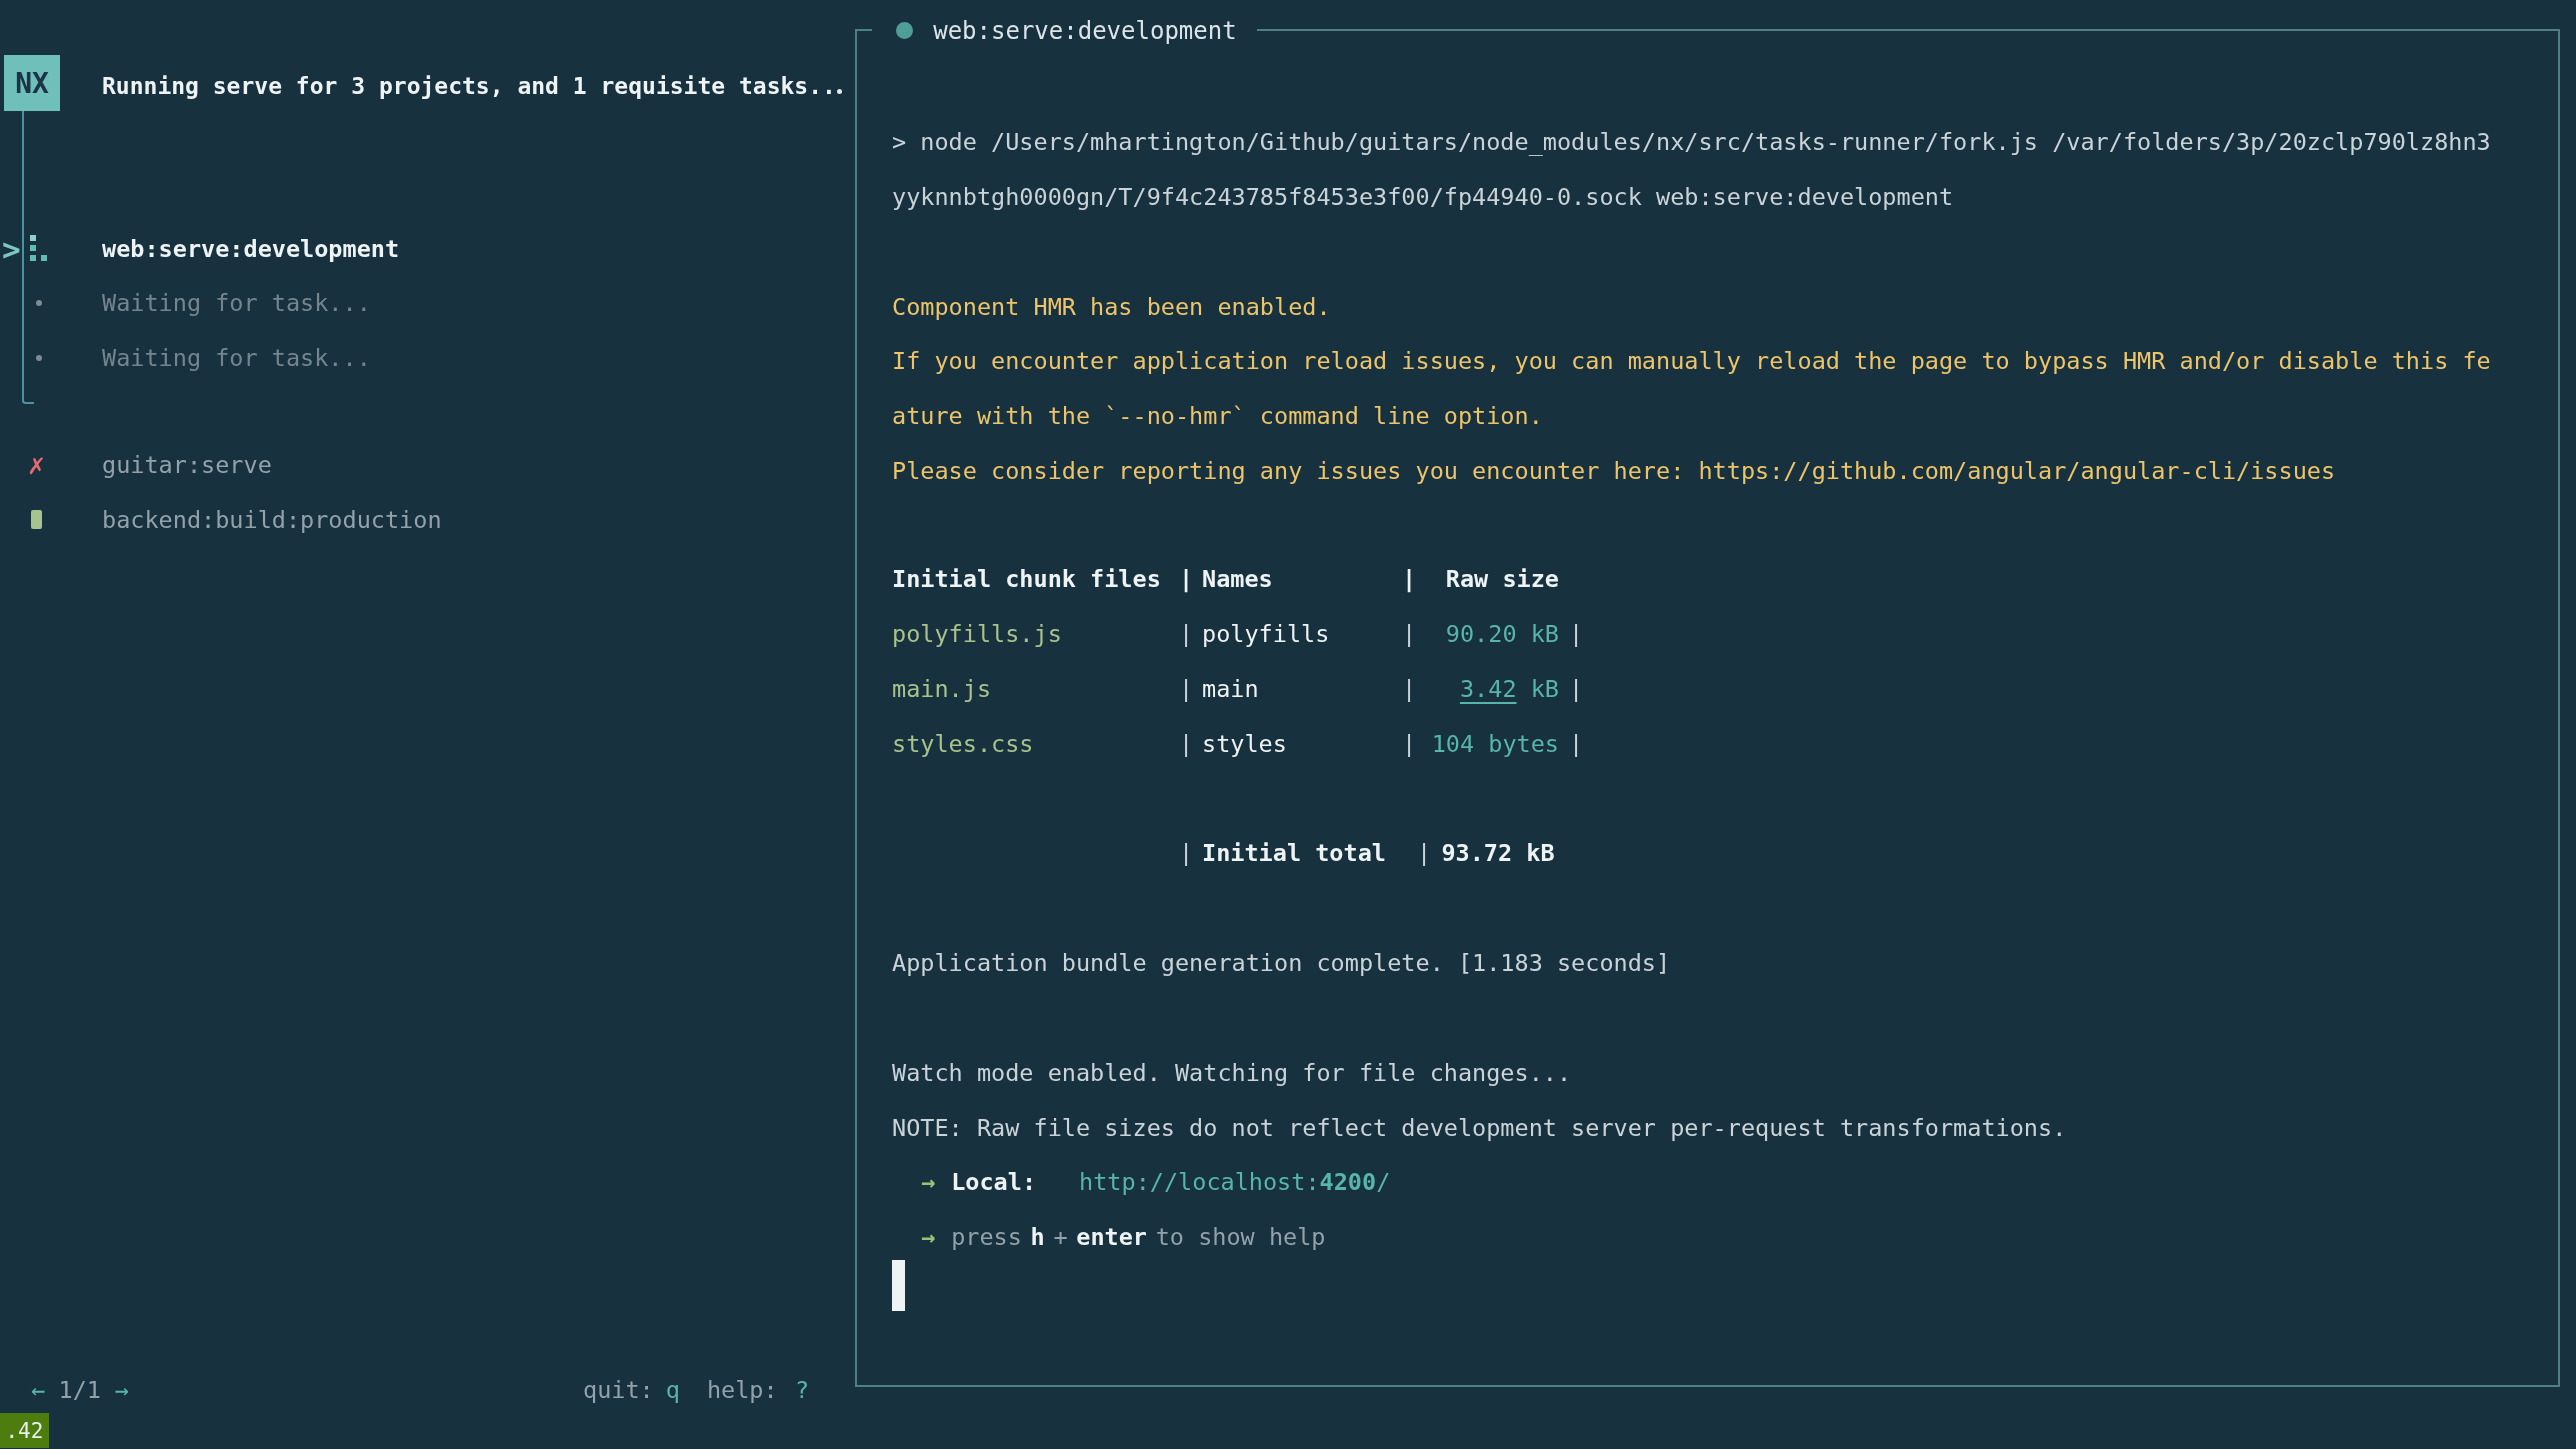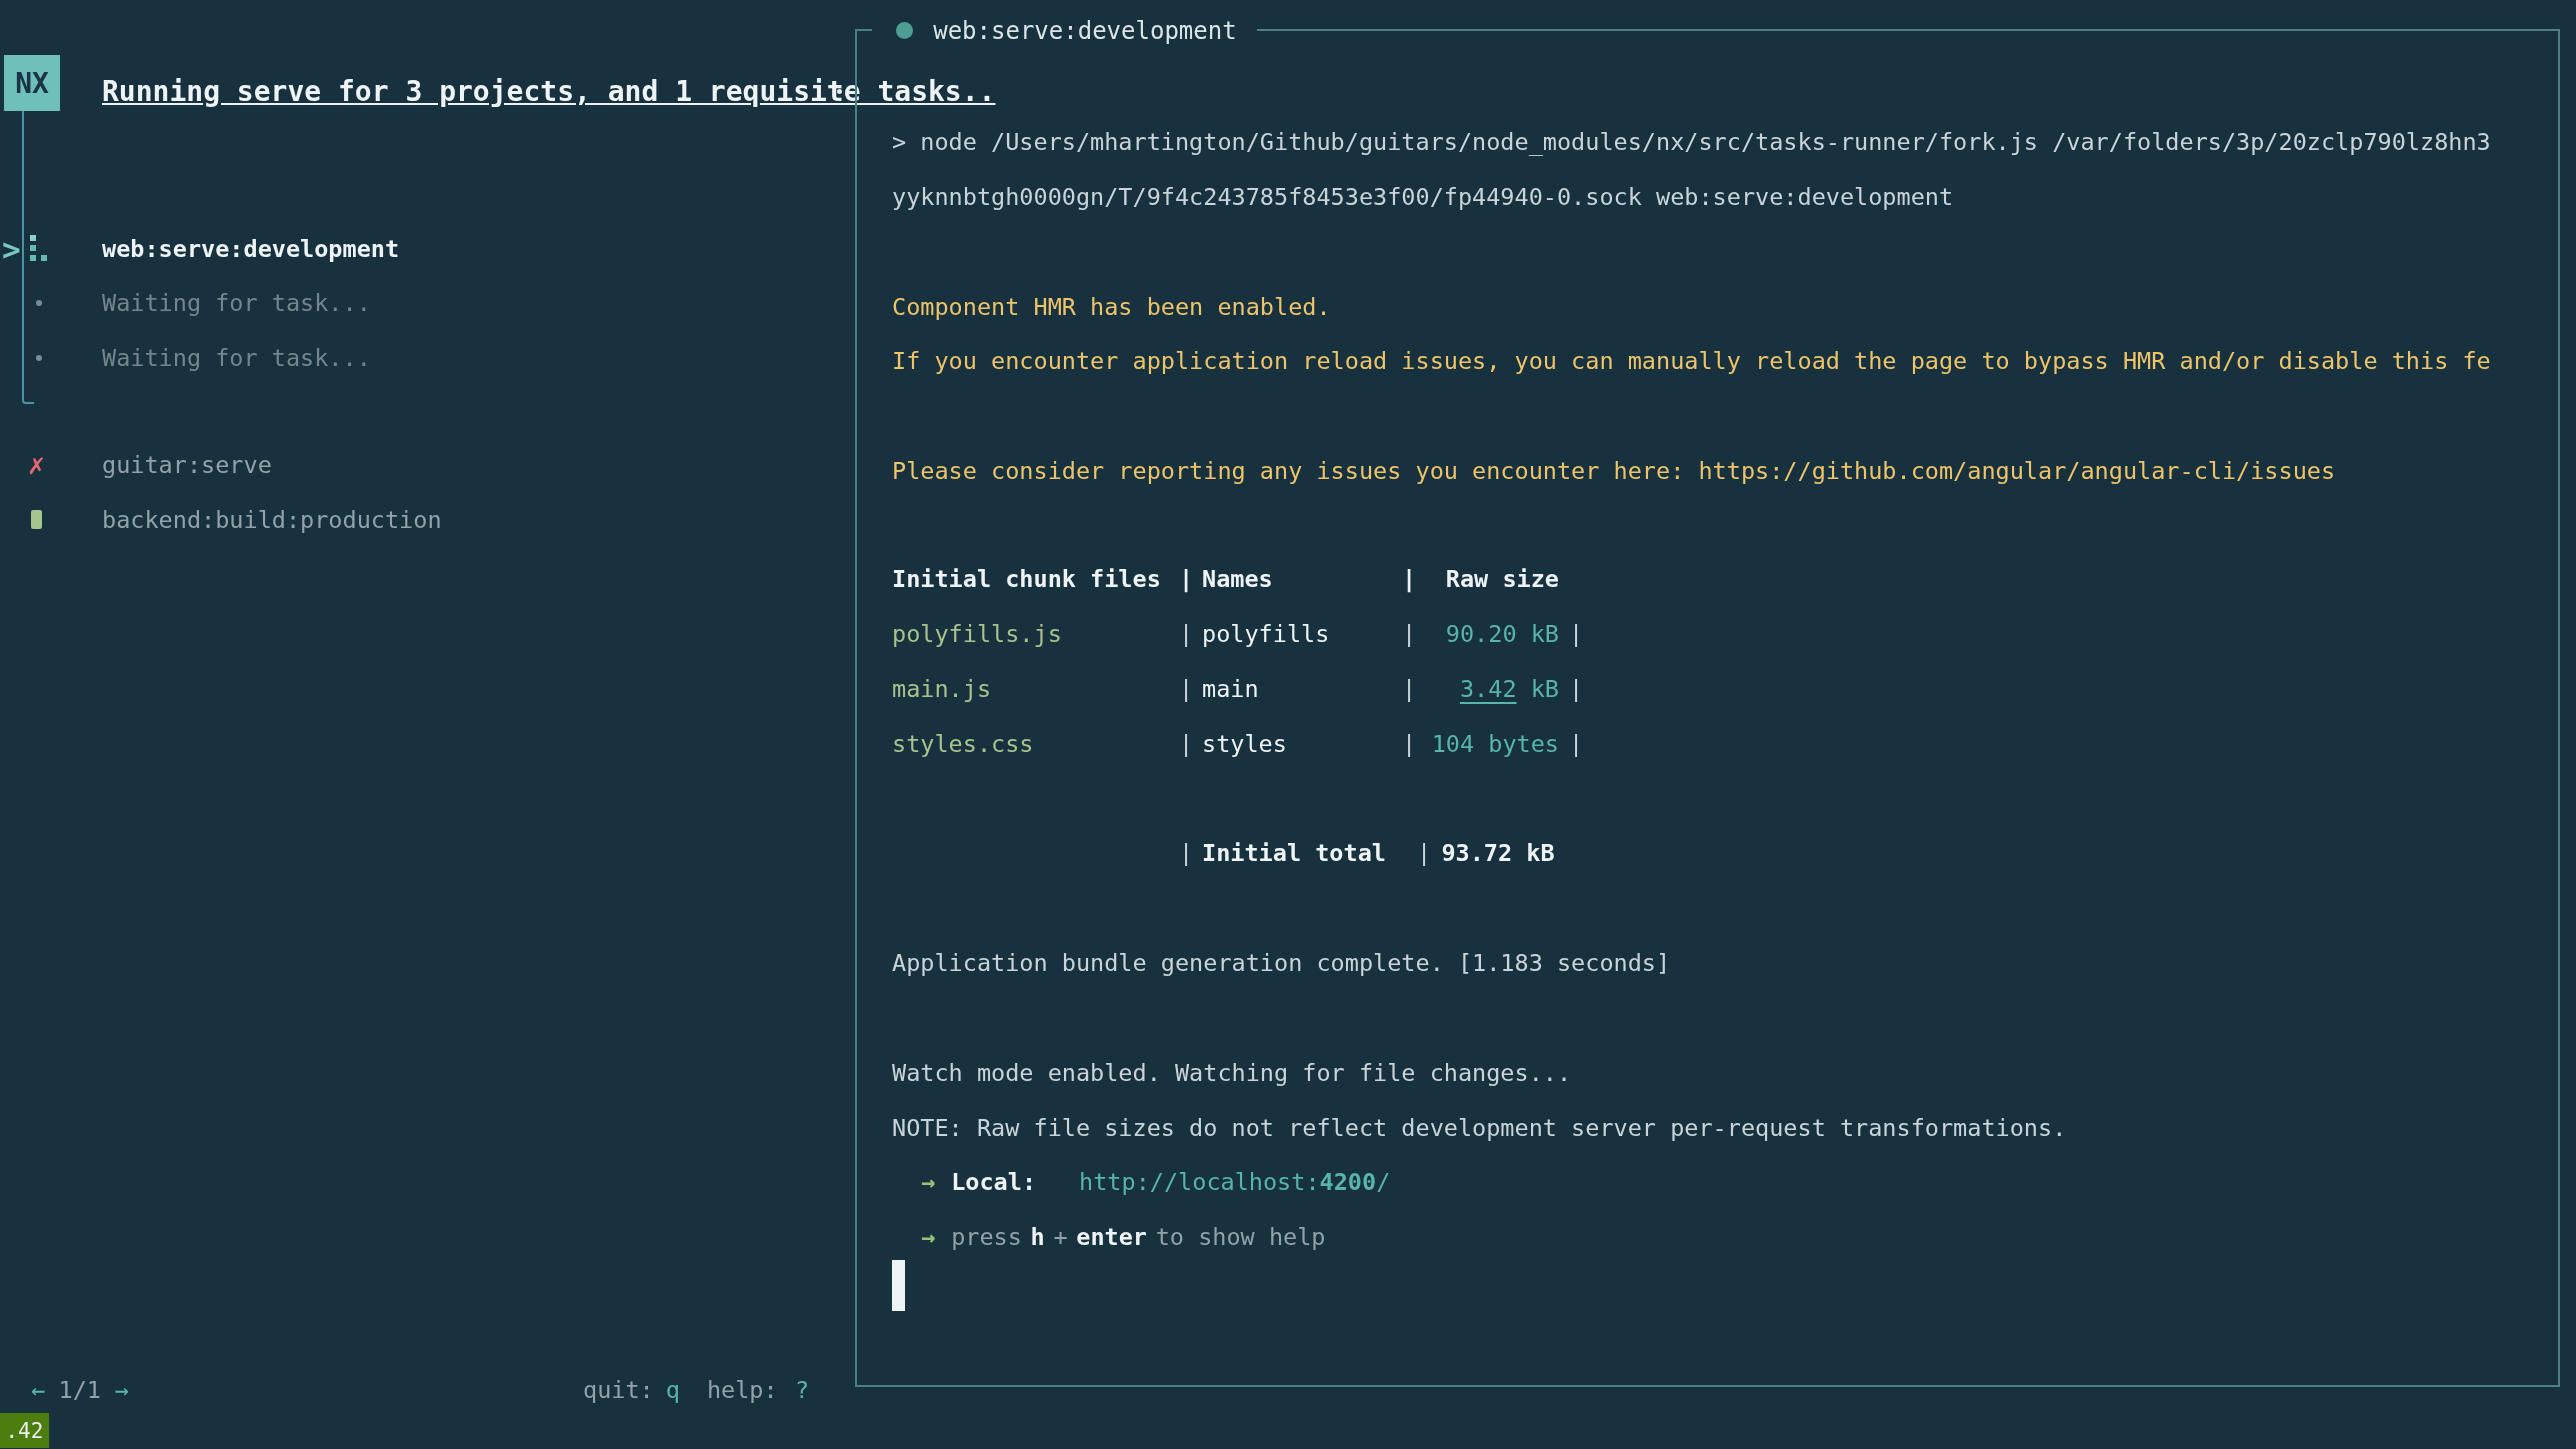--- a/index.html
+++ b/index.html
@@ -15,22 +15,22 @@
   .gray { color:#93a2a9; }
   .dim  { color:#75858d; }
   .teal { color:#58b5ac; }
   .yellow { color:#edc469; }
   .green { color:#a9c28c; }
   .greenarr { color:#97c278; }
 
   
   #nx-badge { left:4px; top:55px; width:56px; height:56px; background:#6fc0ba; color:#1d3347;
               display:flex; align-items:center; justify-content:center; font-size:28px; font-weight:bold; }
-  #app-header { left:102px; top:64px; height:55px; display:flex; align-items:center;
-                font-weight:bold; color:#eef3f5; font-size:28px; white-space:pre;text-decoration:underline; }
+  #app-header { left:102px; top:58px; height:55px; display:flex; align-items:center;
+                font-weight:bold; color:#eef3f5; font-size:23px; white-space:pre; }
   #tree-line { left:22px; top:111px; width:12px; height:293px;
                border-left:2px solid #4b93a0; border-bottom:2px solid #4b93a0;
                border-bottom-left-radius:3.4px; }
   .task-label { position:absolute; left:102px; white-space:pre; }
   .sel-arrow { position:absolute; left:2px; font-size:31px; font-weight:bold; color:#7cc8c0; }
   .spinner { position:absolute; left:30px; width:19px; height:28px; }
   .spinner i { position:absolute; width:6px; height:6px; background:#63bcb3; }
   .spinner i:nth-child(1){ left:0; top:0; background:#8fd0c9; }
   .spinner i:nth-child(2){ left:0; top:10px; }
   .spinner i:nth-child(3){ left:0; top:20px; }
@@ -128,20 +128,21 @@
     <div id="panel-title">
       <span class="dot"></span>
       <span class="t">web:serve:development</span>
     </div>
 
     <div class="pline text" style="top:83px;">&gt; node /Users/mhartington/Github/guitars/node_modules/nx/src/tasks-runner/fork.js /var/folders/3p/20zclp790lz8hn3</div>
     <div class="pline text" style="top:138px;">yyknnbtgh0000gn/T/9f4c243785f8453e3f00/fp44940-0.sock web:serve:development</div>
 
     <div class="pline yellow" style="top:248px;">Component HMR has been enabled.</div>
     <div class="pline yellow" style="top:302px;">If you encounter application reload issues, you can manually reload the page to bypass HMR and/or disable this fe</div>
+    <div class="pline yellow" style="top:357px;">ature with the `--no-hmr` command line option.</div>
     <div class="pline yellow" style="top:412px;">Please consider reporting any issues you encounter here: https://github.com/angular/angular-cli/issues</div>
 
     <div class="tline" style="top:521px;">
       <span class="c-file white b">Initial chunk files</span>
       <span class="c-p1 white b">|</span>
       <span class="c-name white b">Names</span>
       <span class="c-p2 white b">|</span>
       <span class="c-size white b">Raw size</span>
     </div>
 

